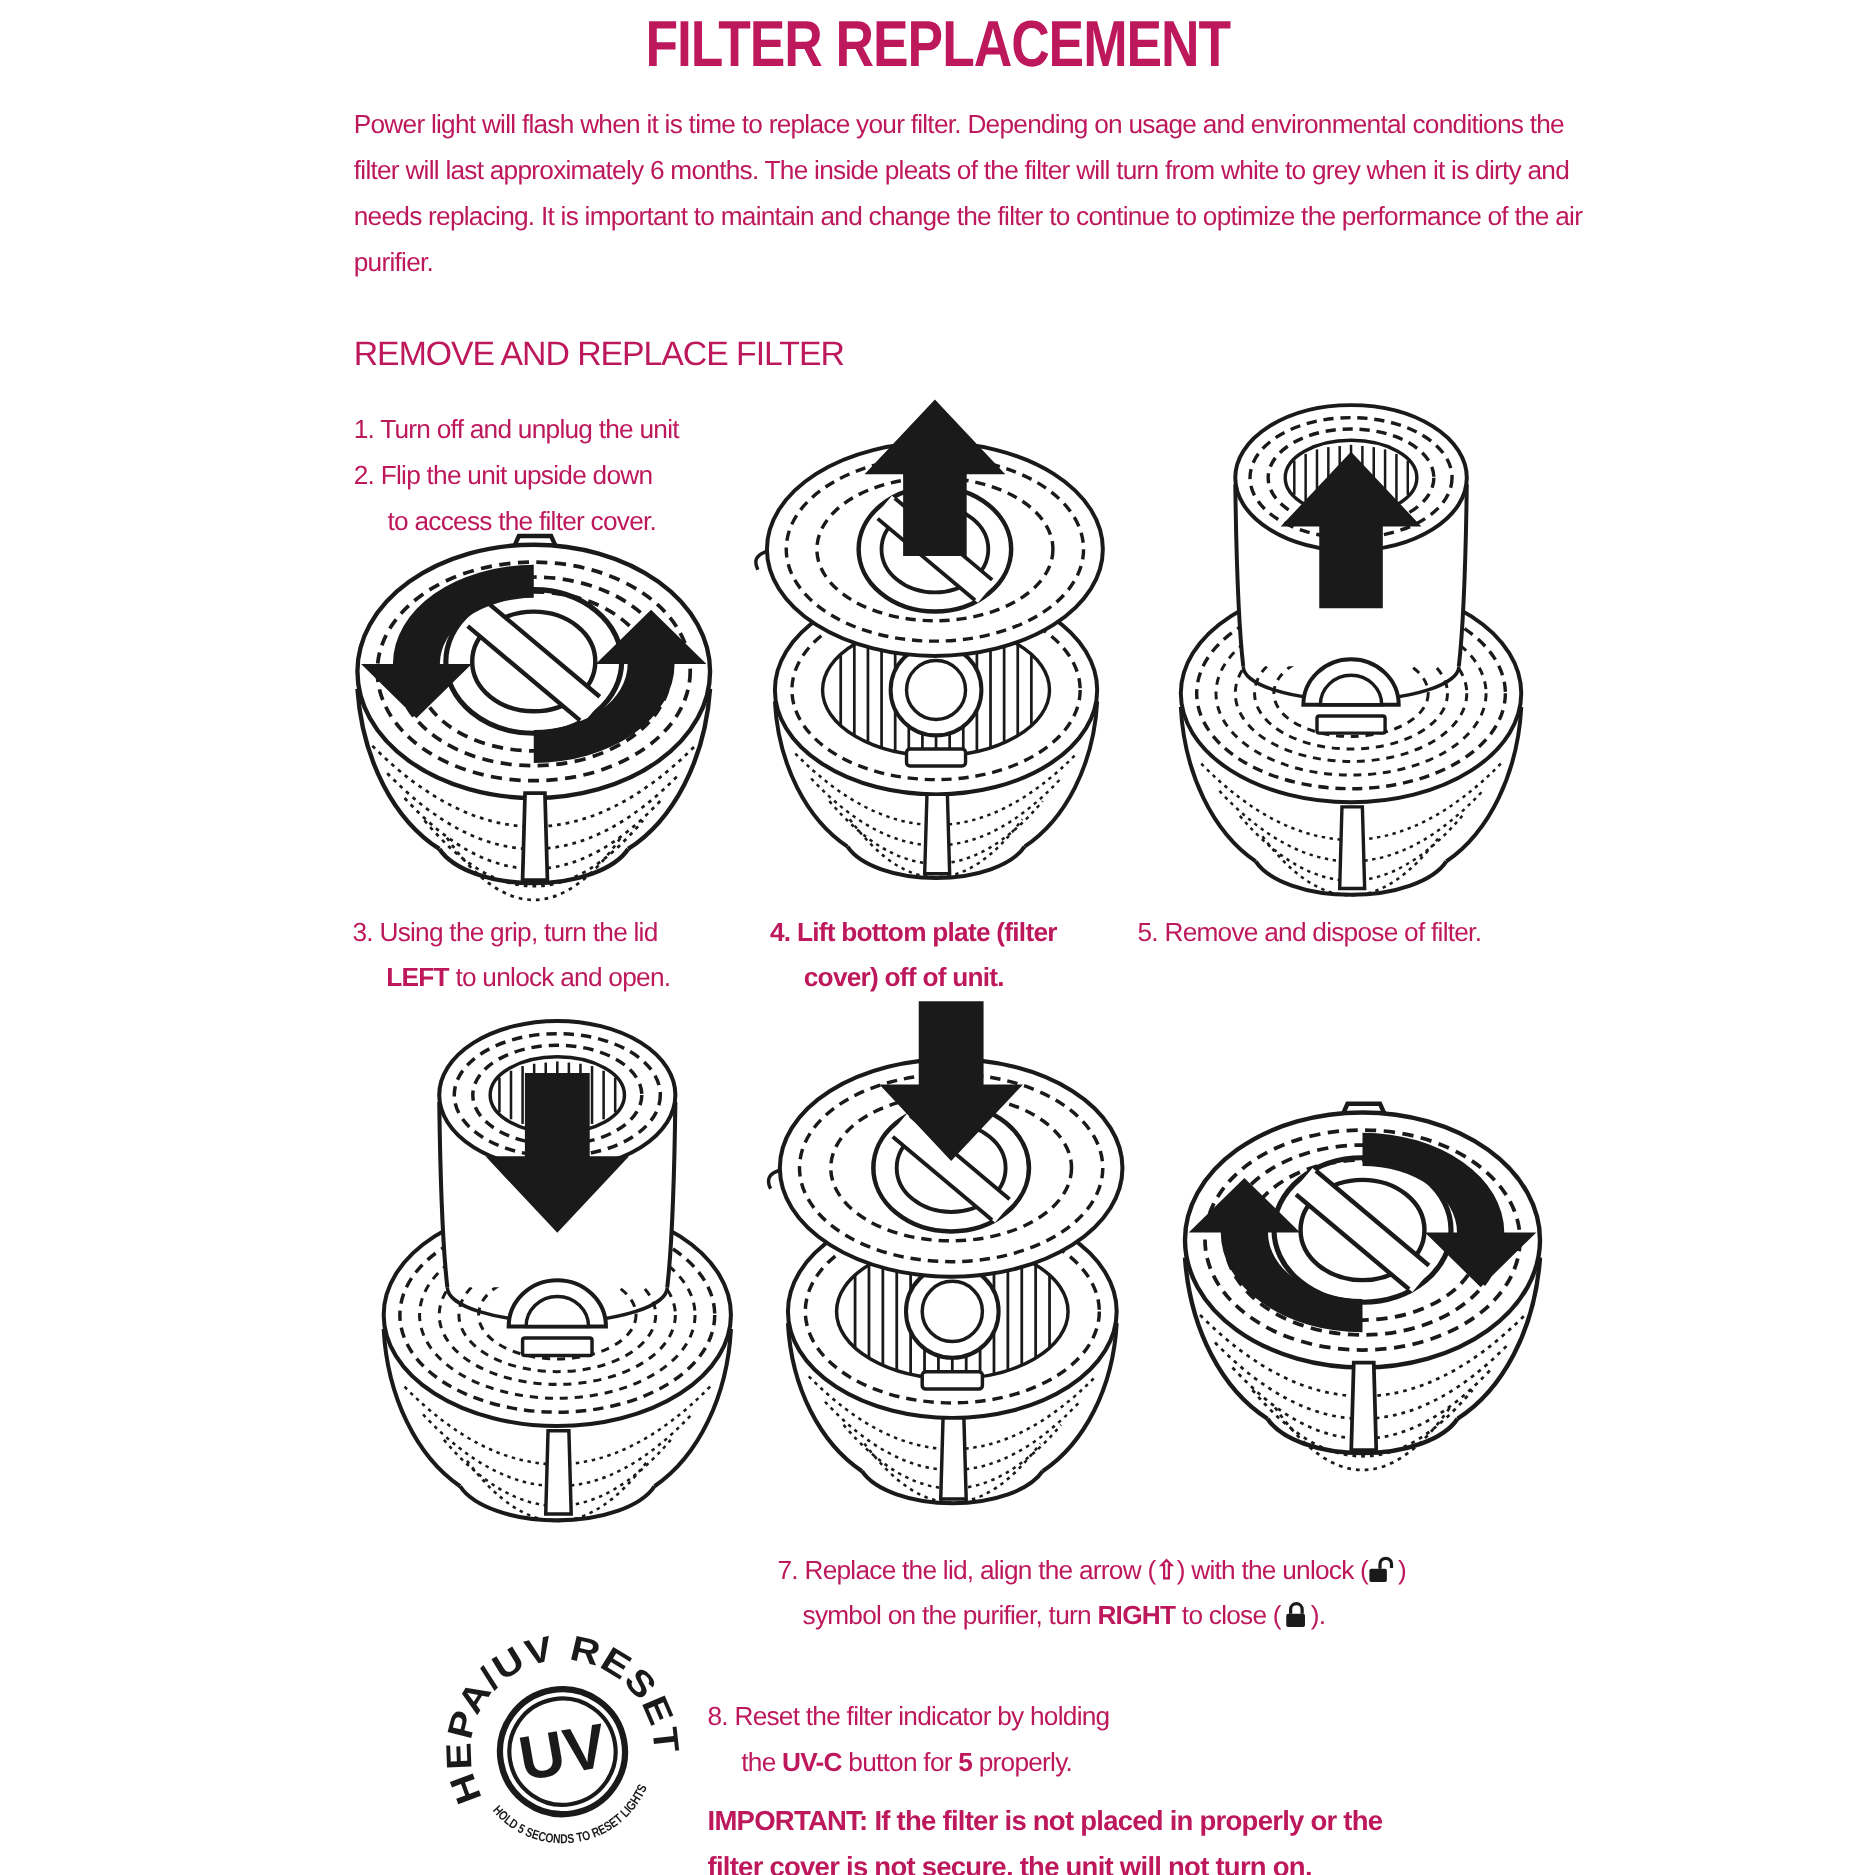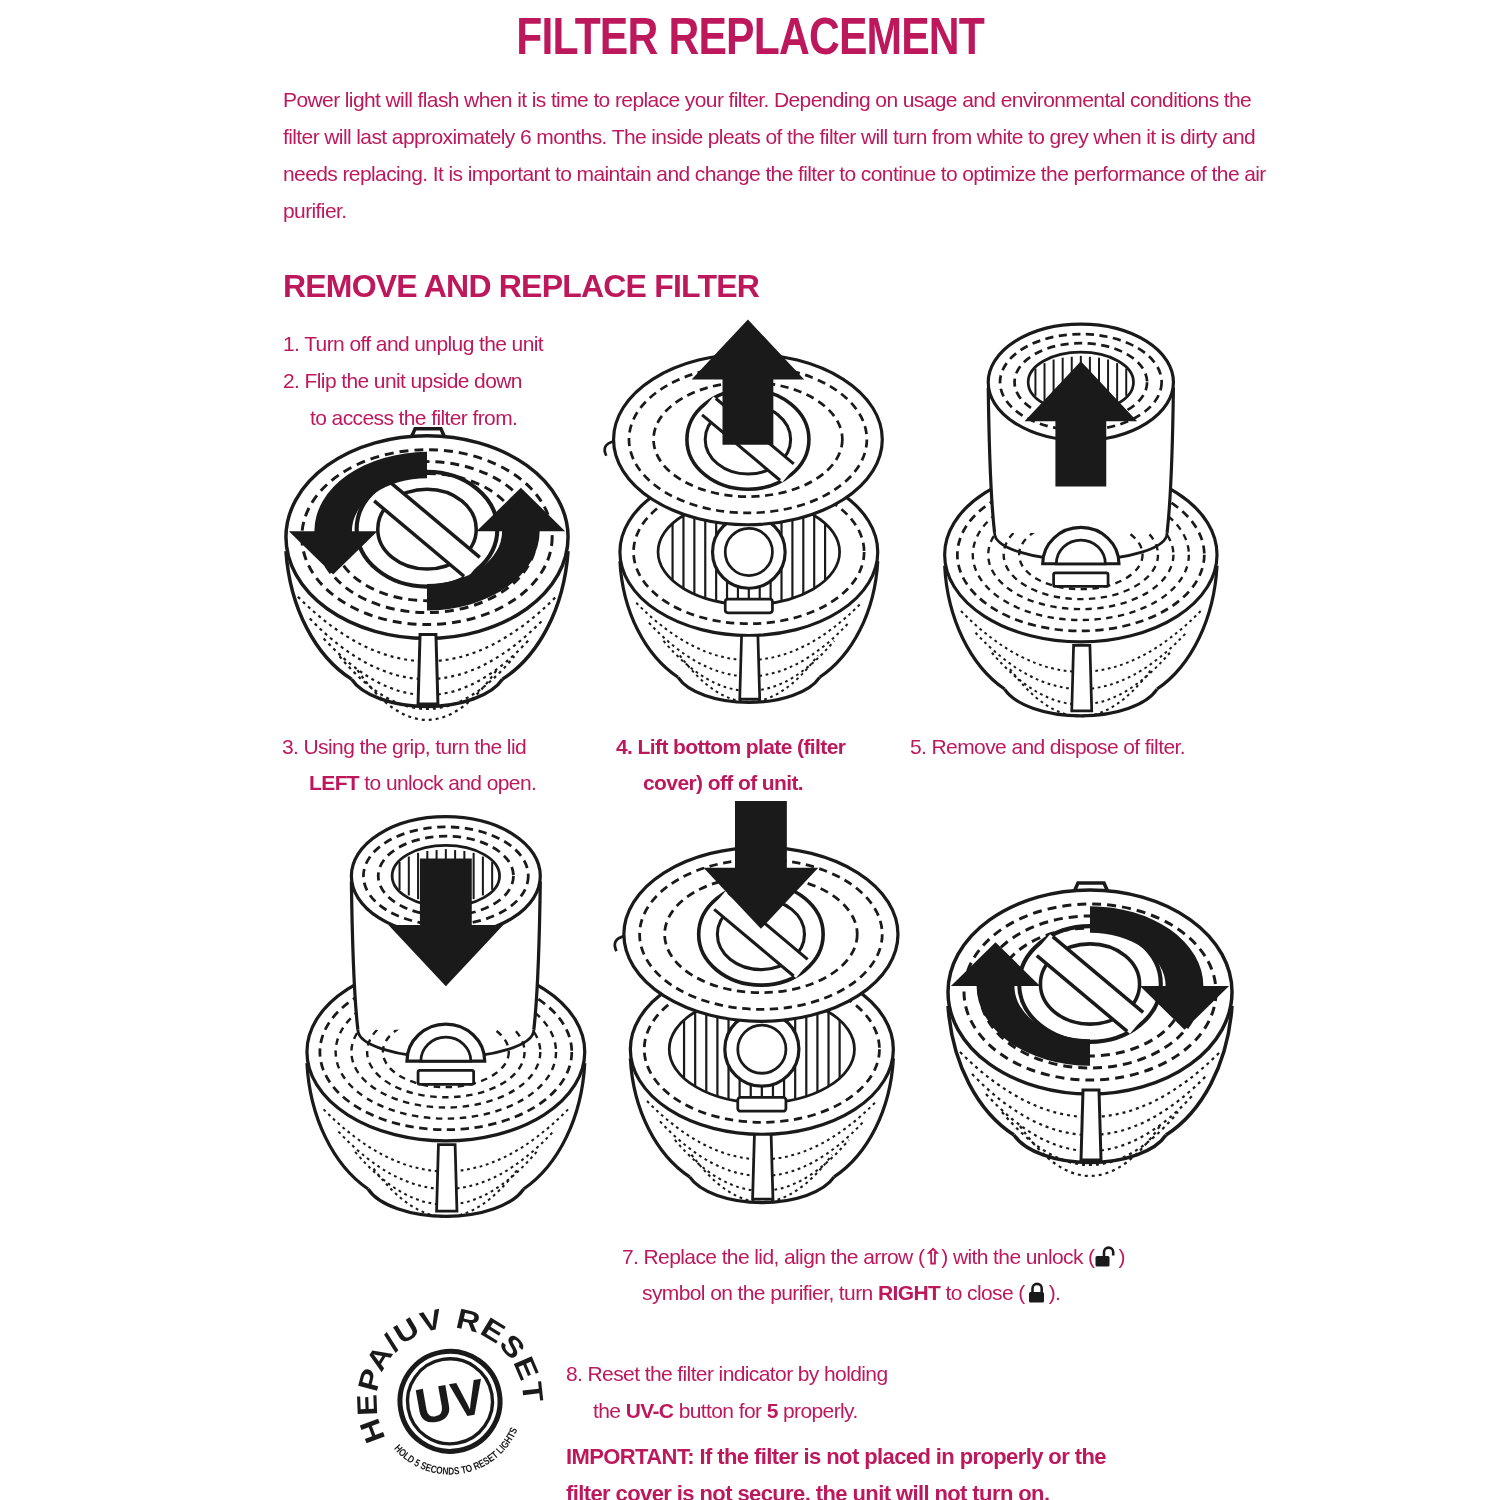--- a/index.html
+++ b/index.html
@@ -6,21 +6,21 @@
   .page{position:relative;width:1500px;height:1500px;background:#ffffff;overflow:hidden;
         font-family:"Liberation Sans",sans-serif;color:#be185d;}
   .abs{position:absolute;}
   .txt{font-size:21px;letter-spacing:-0.6px;line-height:37px;}
   .b{font-weight:700;}
   .title-wrap{top:6px;left:0;width:1500px;text-align:center;}
   .title{display:inline-block;font-size:52px;font-weight:700;letter-spacing:-1px;
          transform:scaleX(.82);transform-origin:center;}
   .intro{top:60px;left:283px;width:985px;}
   .imp-top{top:204px;left:283px;width:985px;}
-  .sec-head{top:268px;left:283px;font-size:32px;font-weight:700;letter-spacing:-0.8px;}
+  .sec-head{top:268px;left:283px;font-size:27px;font-weight:400;letter-spacing:-0.8px;}
   .step1{top:304px;left:283px;}
   .step2{top:341px;left:283px;}
   .indent{display:block;margin-left:27px;}
   .cap{line-height:36px;}
   .cap3{top:708px;left:282px;width:330px;}
   .cap4{top:708px;left:616px;width:330px;font-weight:bold;}
   .cap5{top:708px;left:910px;width:345px;}
   .cap6{top:1218px;left:282px;width:330px;}
   .cap7{top:1218px;left:622px;width:640px;}
   .step8{top:1334px;left:566px;width:430px;}
@@ -177,21 +177,21 @@
     <span class="title">FILTER REPLACEMENT</span>
   </div>
 
   <p class="abs txt intro">Power light will flash when it is time to replace your filter. Depending on usage and environmental conditions the filter will last approximately 6 months. The inside pleats of the filter will turn from white to grey when it is dirty and needs replacing. It is important to maintain and change the filter to continue to optimize the performance of the air purifier.</p>
 
 
   <h2 class="abs sec-head" style="margin:0">REMOVE AND REPLACE FILTER</h2>
 
   <p class="abs txt step1">1. Turn off and unplug the unit</p>
 
-  <p class="abs txt step2"><span>2. Flip the unit upside down</span><span class="indent">to access the filter from.</span></p>
+  <p class="abs txt step2"><span>2. Flip the unit upside down</span><span class="indent">to access the filter cover.</span></p>
 
   <svg class="abs fig fig1" width="302" viewBox="0 0 304 310">
     <use href="#turn-body" transform="translate(152,136)"></use>
     <use href="#curve-arrow" transform="translate(152,130) scale(1.35,0.95)"></use>
     <use href="#curve-arrow" transform="translate(152,130) scale(1.35,0.95) rotate(180)"></use>
   </svg>
 
   <svg class="abs fig fig2" width="300" viewBox="0 0 304 420">
     <g transform="translate(13,4) scale(0.92)">
       <use href="#open-body" transform="translate(152,282)"></use>

